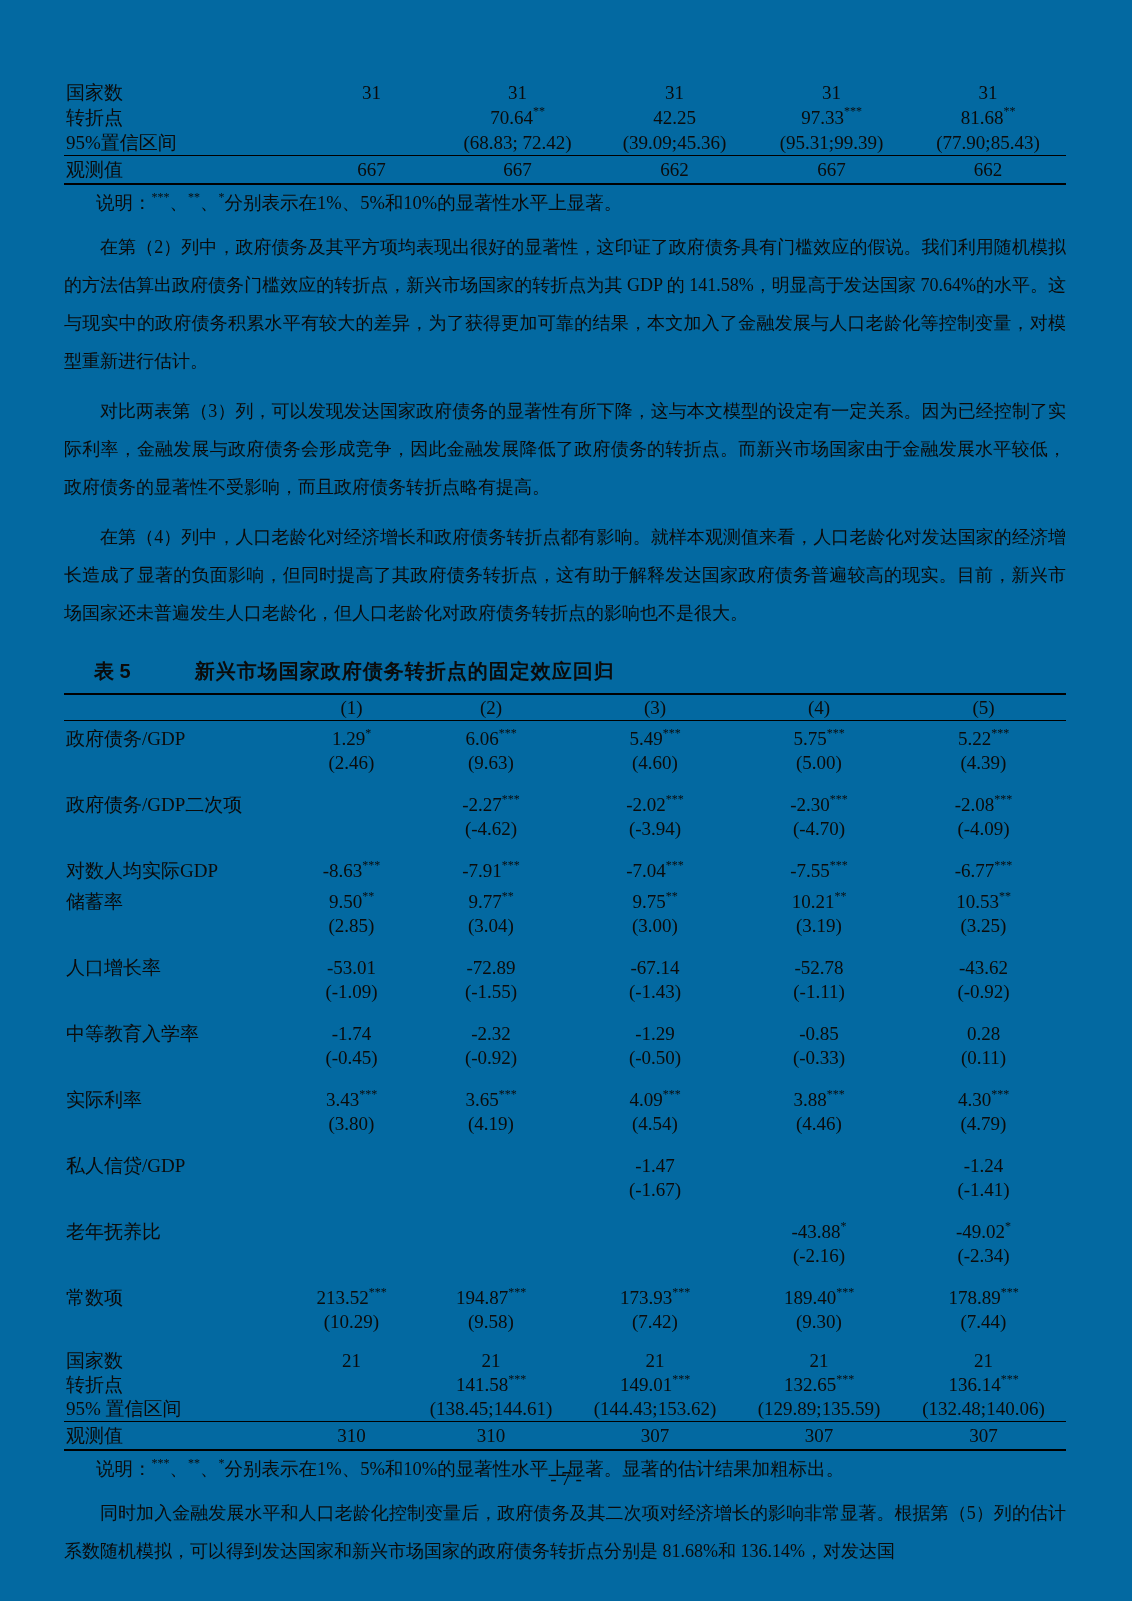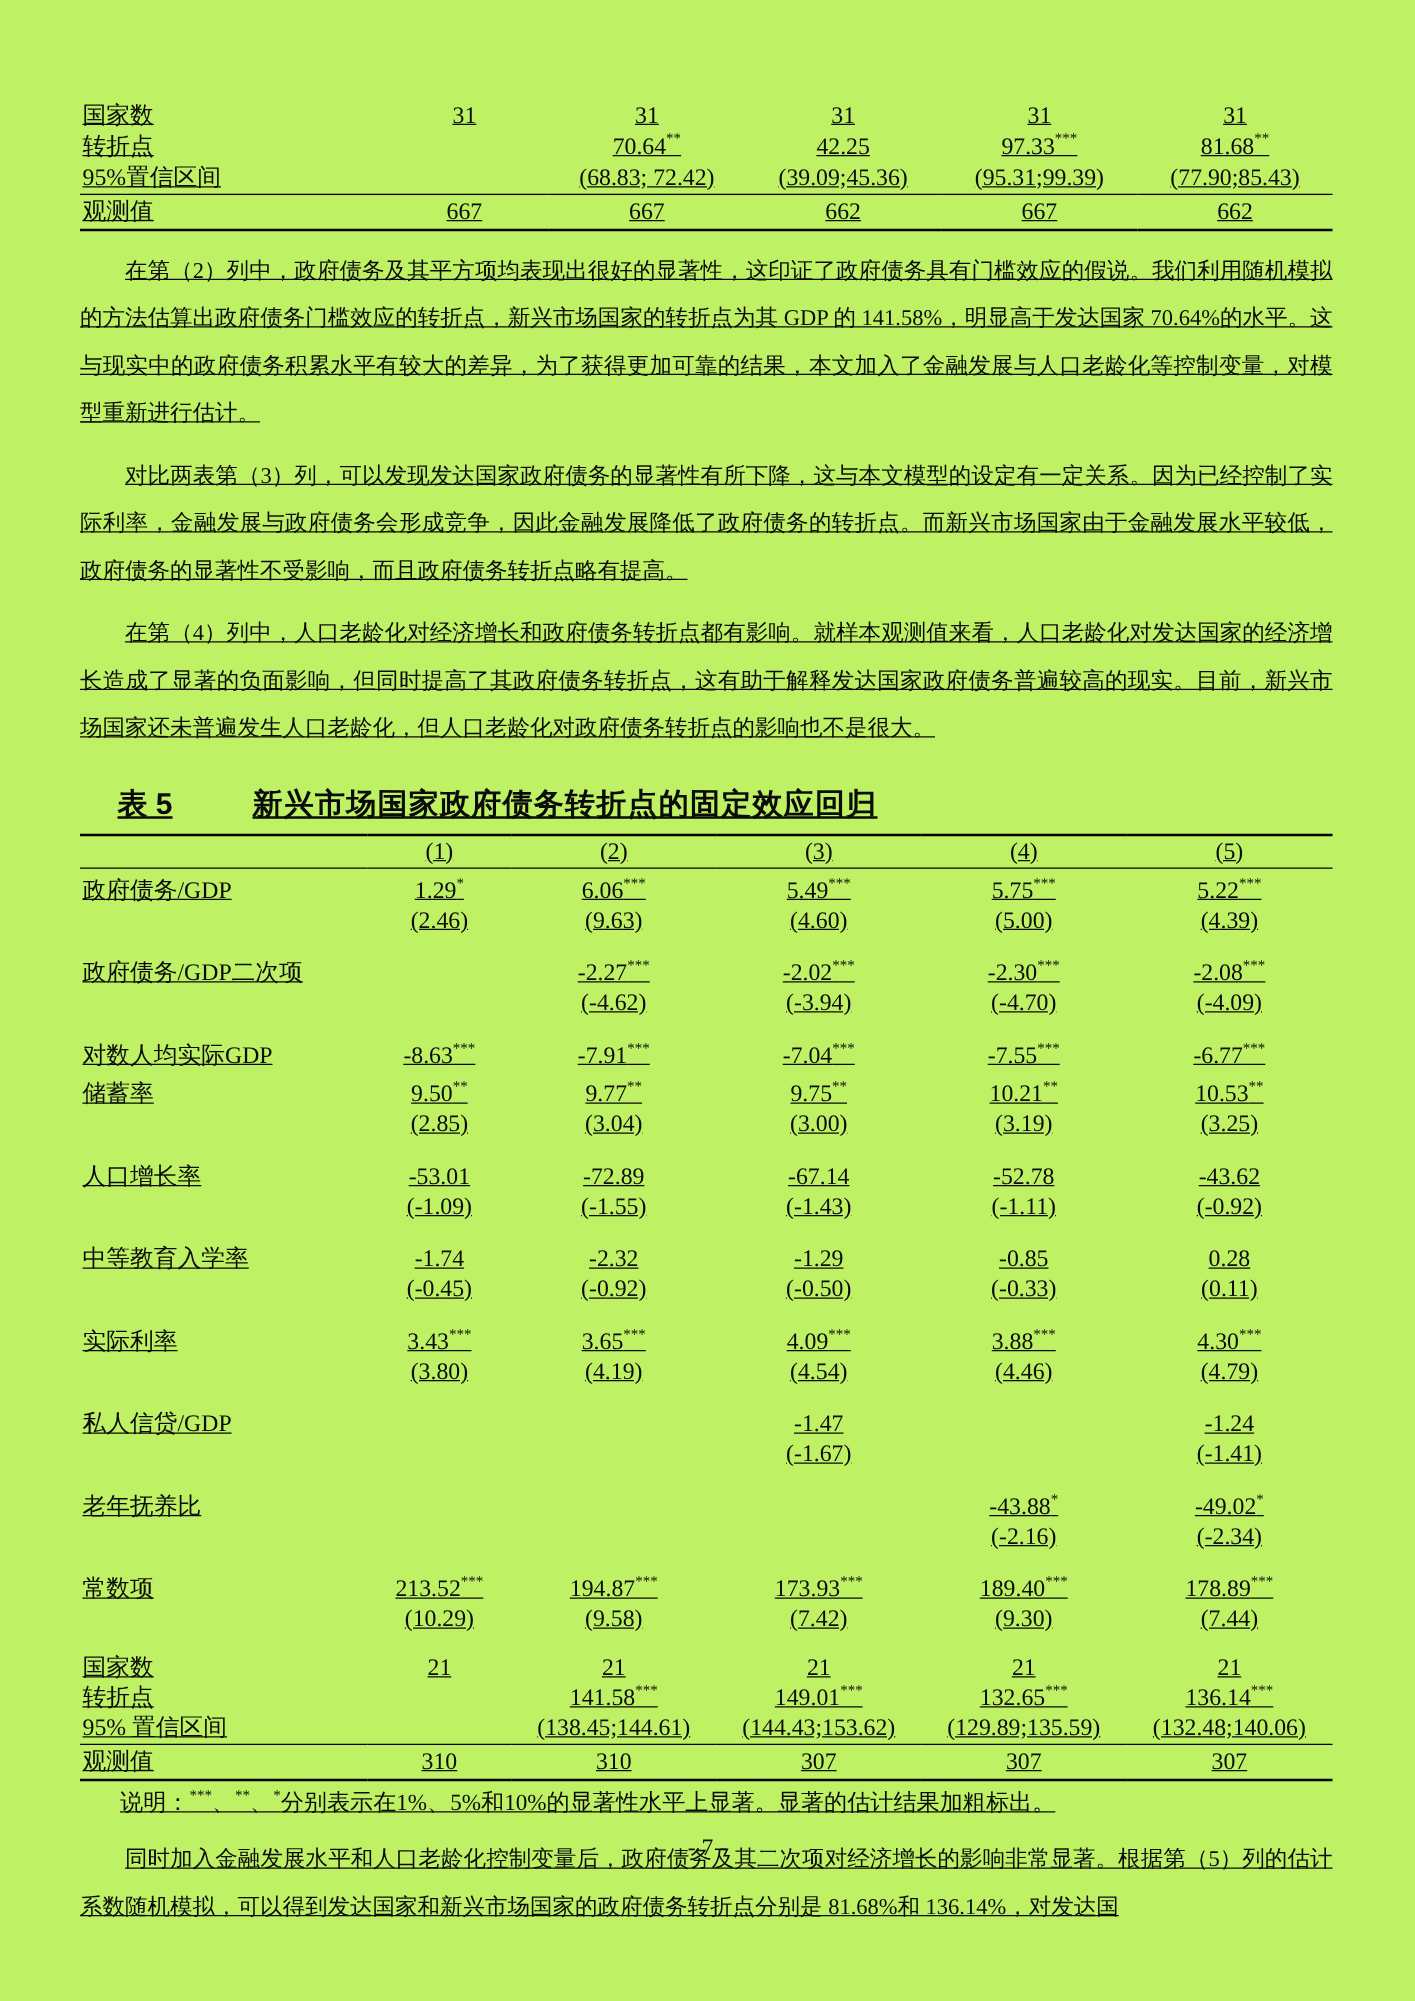--- a/index.html
+++ b/index.html
@@ -1,26 +1,25 @@
 <!DOCTYPE html>
 <html lang="zh"><head>
 <meta charset="utf-8">
 <style>
   html,body { margin:0; padding:0; background:#f4f4f4; }
   .page {
     position:relative;
     width:1132px; height:1601px;
     margin:0 auto;
-    background:#bef264;
+    background:#0369a1;
     box-sizing:border-box;
     padding:80px 66px 0 64px;
     font-family:"Liberation Serif","DejaVu Serif",serif;
     color:#0b0b0b;
     overflow:hidden;
-    text-decoration:underline;
   }
   
   table { border-collapse:collapse; table-layout:fixed; width:1002px; }
   td { padding:0; text-align:center; vertical-align:middle; font-size:19px; line-height:1.15; white-space:nowrap; overflow:visible; }
   td.lbl { text-align:left; padding-left:2px; }
   sup { font-size:12px; line-height:0; position:relative; top:-1px; letter-spacing:0; }
 
   
   #top-table td { height:25px; }
   #top-table tr:nth-child(3) td { border-bottom:1.5px solid #000; }
@@ -34,21 +33,21 @@
     font-size:18px; line-height:38px;
     text-align:justify; text-indent:2em;
     margin:12px 0 0 0;
   }
 
   
   .caption {
     display:flex; align-items:baseline;
     margin:26px 0 8px 0;
     font-family:"Liberation Sans","DejaVu Sans",sans-serif;
-    font-weight:bold; font-size:24px;
+    font-weight:bold; font-size:20px;
   }
   .cap-label { margin-left:30px; }
   .cap-title { margin-left:64px; letter-spacing:1px; }
 
   
   #table5 thead td { height:25px; border-top:2px solid #000; border-bottom:1.5px solid #000; }
   #table5 tbody.vars tr.coef td { height:26px; padding-top:5px; }
   #table5 tbody.vars tr.tstat td { height:22px; padding-bottom:13px; }
   #table5 tbody.stats td { height:24px; }
   #table5 tbody.stats tr:nth-child(1) td { padding-top:3px; }
@@ -104,20 +103,21 @@
           <tr>
             <td class="lbl">观测值</td>
             <td>667</td>
             <td>667</td>
             <td>662</td>
             <td>667</td>
             <td>662</td>
           </tr>
         </tbody>
     </table>
+    <div class="note">说明：<sup>***</sup>、<sup>**</sup>、<sup>*</sup>分别表示在1%、5%和10%的显著性水平上显著。</div>
   </section>
 
   <section>
     <p class="para">在第（2）列中，政府债务及其平方项均表现出很好的显著性，这印证了政府债务具有门槛效应的假说。我们利用随机模拟的方法估算出政府债务门槛效应的转折点，新兴市场国家的转折点为其 GDP 的 141.58%，明显高于发达国家 70.64%的水平。这与现实中的政府债务积累水平有较大的差异，为了获得更加可靠的结果，本文加入了金融发展与人口老龄化等控制变量，对模型重新进行估计。</p>
     <p class="para">对比两表第（3）列，可以发现发达国家政府债务的显著性有所下降，这与本文模型的设定有一定关系。因为已经控制了实际利率，金融发展与政府债务会形成竞争，因此金融发展降低了政府债务的转折点。而新兴市场国家由于金融发展水平较低，政府债务的显著性不受影响，而且政府债务转折点略有提高。</p>
     <p class="para">在第（4）列中，人口老龄化对经济增长和政府债务转折点都有影响。就样本观测值来看，人口老龄化对发达国家的经济增长造成了显著的负面影响，但同时提高了其政府债务转折点，这有助于解释发达国家政府债务普遍较高的现实。目前，新兴市场国家还未普遍发生人口老龄化，但人口老龄化对政府债务转折点的影响也不是很大。</p>
   </section>
 
   <section>
     <div class="caption">

